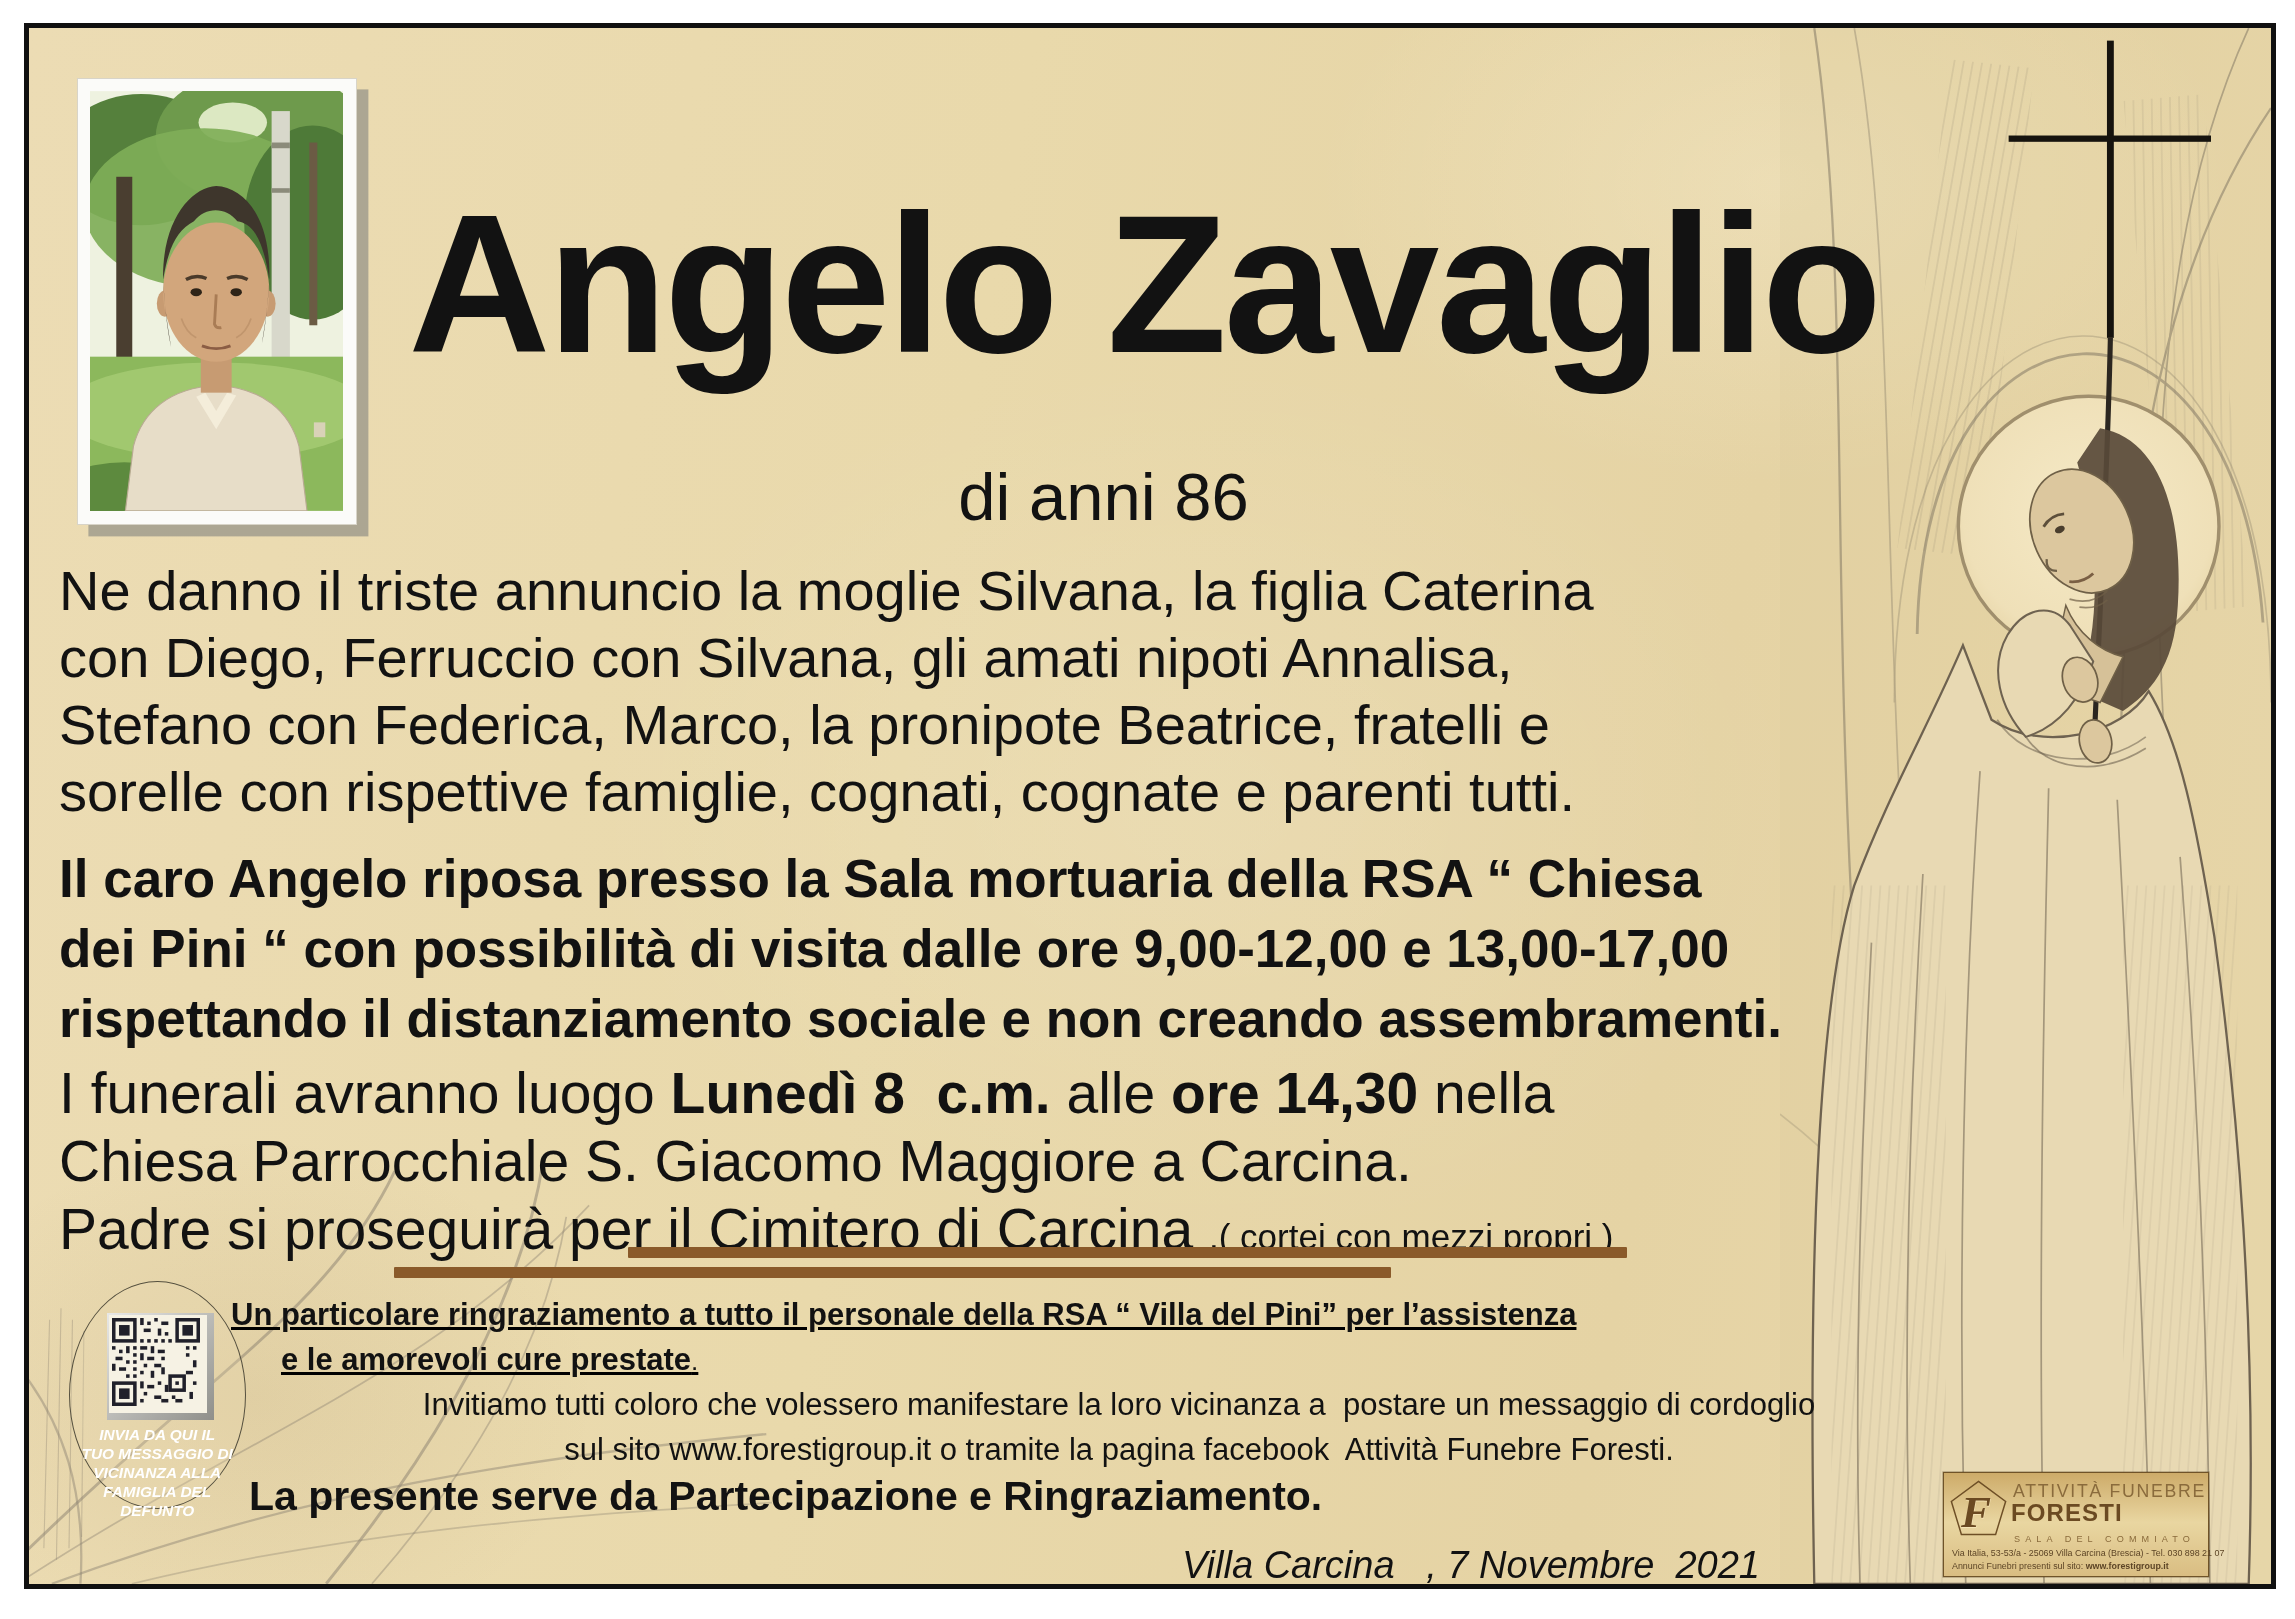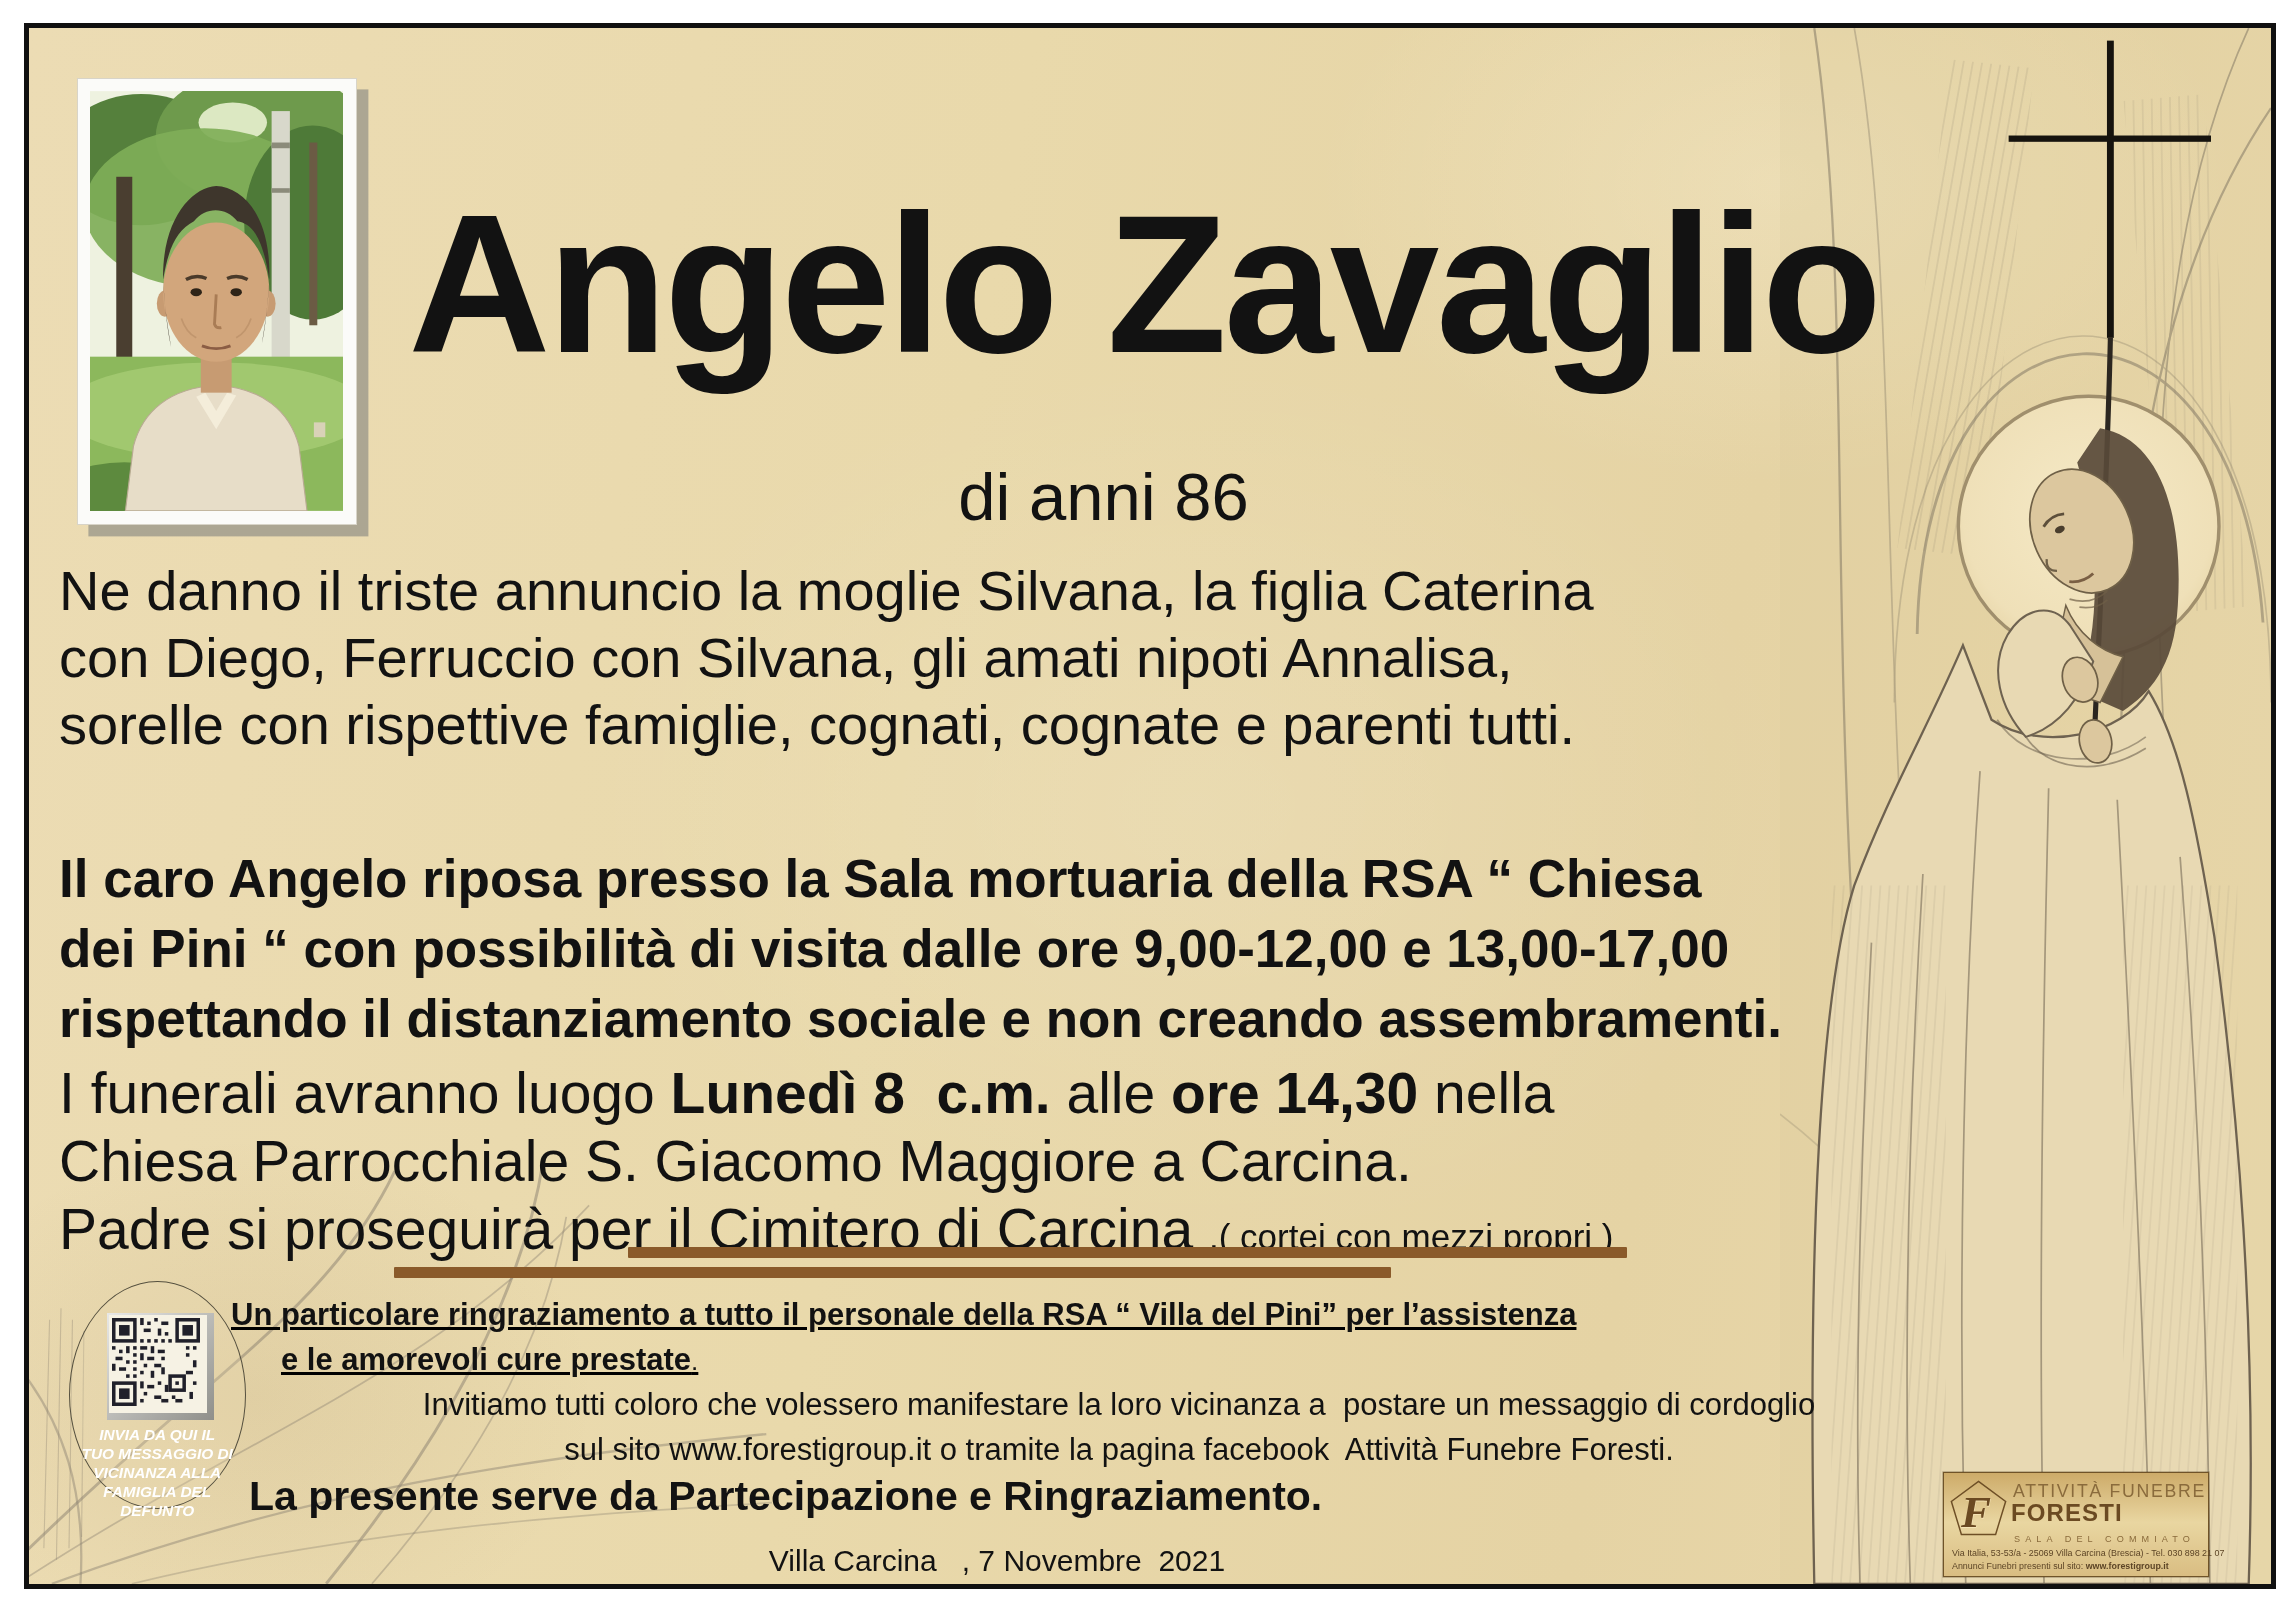--- a/index.html
+++ b/index.html
@@ -31,21 +31,21 @@
   #funeral{left:30px;top:1031px;font-size:57px;line-height:68px;}
   #funeral .small{font-size:35px;}
   .bar{background:#8a5a2a;height:11.4px;border-radius:1.1px;}
   #bar1{left:599px;top:1219px;width:999px;}
   #bar2{left:365px;top:1239px;width:997px;}
   #thanks{left:202px;top:1264px;font-size:31px;line-height:45px;font-weight:bold;text-decoration:underline;}
   #thanks .indent{padding-left:50px;}
   #thanks .dot{font-weight:normal;font-size:26px;}
   #invitation{left:147px;top:1354px;width:1886px;text-align:center;font-size:31px;line-height:45px;}
   #participation{left:220px;top:1445px;width:1806px;font-size:41px;font-weight:bold;}
-  #dateline{left:205px;top:1516px;width:1526px;text-align:center;font-size:30px;}
+  #dateline{left:205px;top:1516px;width:1526px;text-align:right;font-size:38px;font-style:italic;}
   
   #qr-oval{left:40px;top:1253px;width:175px;height:226px;border:1.7px solid #55503f;border-radius:50%;
      background:rgba(236,221,178,.25);}
   #qr-box{position:absolute;left:37px;top:31px;width:102px;height:102px;
      background:linear-gradient(135deg,#e8e8e6,#8f8f8a);padding:2.3px;}
   #qr-box .inner{width:93px;height:93px;background:#f6f2e4;padding:2.3px;}
   #qr-caption{position:absolute;left:5.7px;top:143px;width:163px;text-align:center;
      color:#ffffff;font-weight:bold;font-style:italic;font-size:15.4px;line-height:19px;}
   
   #logo-plate{left:1914px;top:1444px;width:264px;height:103px;border:1.1px solid #6f5328;
@@ -187,20 +187,21 @@
       <path d="M160,398 q8,24 26,34 M282,398 q-8,24 -26,34" fill="none" stroke="#b98f66" stroke-width="3" opacity="0.7"></path>
     </svg>
   </div>
 
   <div id="title" class="abs line">Angelo Zavaglio</div>
   <div id="age-line" class="abs line">di anni 86</div>
 
   <div id="announce" class="abs">
     <div class="line">Ne danno il triste annuncio la moglie Silvana, la figlia Caterina</div>
     <div class="line">con Diego, Ferruccio con Silvana, gli amati nipoti Annalisa,</div>
+    <div class="line">Stefano con Federica, Marco, la pronipote Beatrice, fratelli e</div>
     <div class="line">sorelle con rispettive famiglie, cognati, cognate e parenti tutti.</div>
   </div>
 
   <div id="mortuary" class="abs">
     <div class="line">Il caro Angelo riposa presso la Sala mortuaria della RSA “ Chiesa</div>
     <div class="line">dei Pini “ con possibilità di visita dalle ore 9,00-12,00 e 13,00-17,00</div>
     <div class="line">rispettando il distanziamento sociale e non creando assembramenti.</div>
   </div>
 
   <div id="funeral" class="abs">

